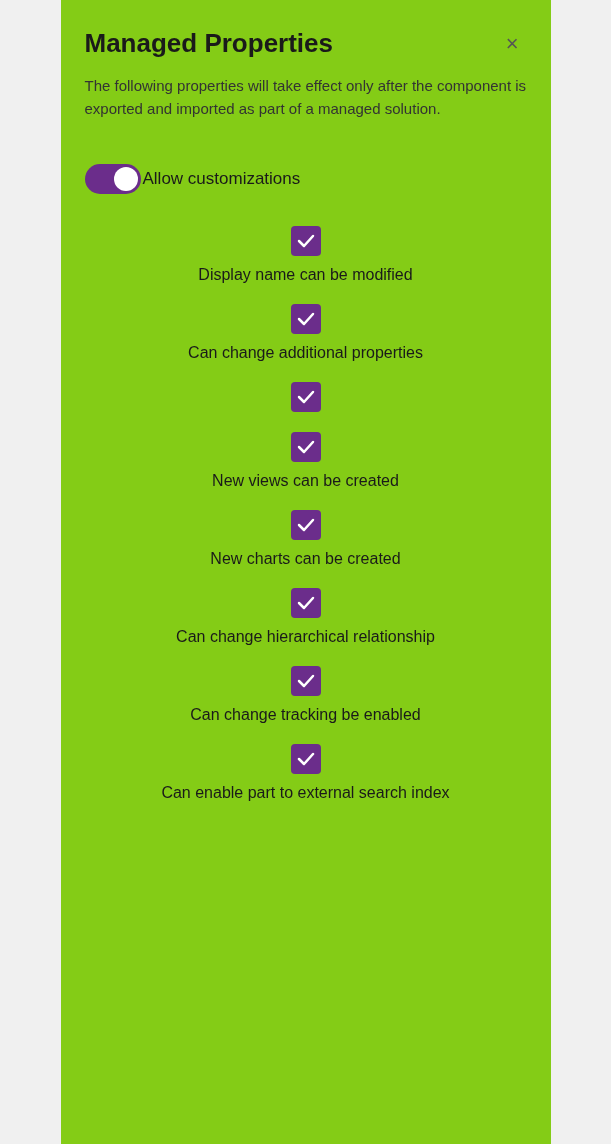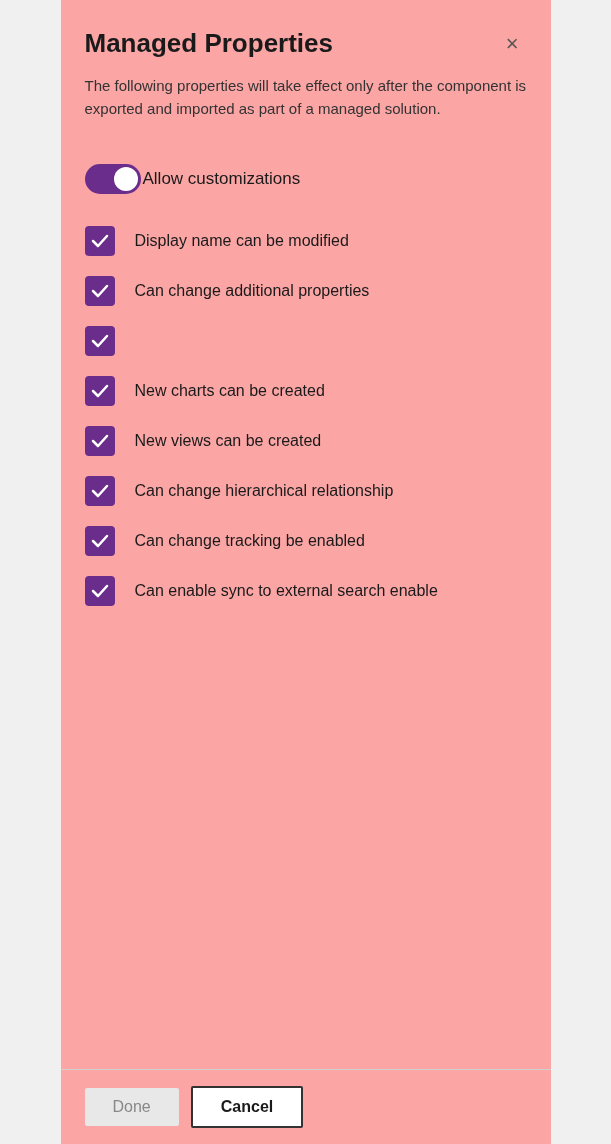--- a/index.html
+++ b/index.html
@@ -13,21 +13,21 @@
       background: #f0f0f0;
       display: flex;
       justify-content: center;
       align-items: center;
       min-height: 100vh;
     }
 
     .dialog {
       width: 490px;
       min-height: 1144px;
-      background: #fca5a5;
+      background: #84cc16;
       display: flex;
       flex-direction: column;
       position: relative;
     }
 
     .dialog-content {
       flex: 1;
       padding: 28px 24px 20px 24px;
     }
 
@@ -110,22 +110,23 @@
 
     .checkbox-list {
       display: flex;
       flex-direction: column;
       gap: 0;
     }
 
     .checkbox-item {
       display: flex;
       align-items: center;
-      gap: 20px;
+      gap: 10px;
       padding: 10px 0;
+      flex-direction: column;
     }
 
     .checkbox-box {
       width: 30px;
       height: 30px;
       background: #6b2d8b;
       border-radius: 4px;
       display: flex;
       align-items: center;
       justify-content: center;
@@ -220,59 +221,55 @@
           </svg>
         </div>
       </div>
 
       <div class="checkbox-item">
         <div class="checkbox-box">
           <svg viewBox="0 0 18 18" fill="none">
             <polyline points="2,9 7,14 16,4" stroke="white" stroke-width="2.5" stroke-linecap="round" stroke-linejoin="round"></polyline>
           </svg>
         </div>
+        <span class="checkbox-text">New views can be created</span>
+      </div>
+
+      <div class="checkbox-item">
+        <div class="checkbox-box">
+          <svg viewBox="0 0 18 18" fill="none">
+            <polyline points="2,9 7,14 16,4" stroke="white" stroke-width="2.5" stroke-linecap="round" stroke-linejoin="round"></polyline>
+          </svg>
+        </div>
         <span class="checkbox-text">New charts can be created</span>
       </div>
 
       <div class="checkbox-item">
         <div class="checkbox-box">
           <svg viewBox="0 0 18 18" fill="none">
             <polyline points="2,9 7,14 16,4" stroke="white" stroke-width="2.5" stroke-linecap="round" stroke-linejoin="round"></polyline>
           </svg>
         </div>
-        <span class="checkbox-text">New views can be created</span>
-      </div>
-
-      <div class="checkbox-item">
-        <div class="checkbox-box">
-          <svg viewBox="0 0 18 18" fill="none">
-            <polyline points="2,9 7,14 16,4" stroke="white" stroke-width="2.5" stroke-linecap="round" stroke-linejoin="round"></polyline>
-          </svg>
-        </div>
         <span class="checkbox-text">Can change hierarchical relationship</span>
       </div>
 
       <div class="checkbox-item">
         <div class="checkbox-box">
           <svg viewBox="0 0 18 18" fill="none">
             <polyline points="2,9 7,14 16,4" stroke="white" stroke-width="2.5" stroke-linecap="round" stroke-linejoin="round"></polyline>
           </svg>
         </div>
         <span class="checkbox-text">Can change tracking be enabled</span>
       </div>
 
       <div class="checkbox-item">
         <div class="checkbox-box">
           <svg viewBox="0 0 18 18" fill="none">
             <polyline points="2,9 7,14 16,4" stroke="white" stroke-width="2.5" stroke-linecap="round" stroke-linejoin="round"></polyline>
           </svg>
         </div>
-        <span class="checkbox-text">Can enable sync to external search enable</span>
+        <span class="checkbox-text">Can enable part to external search index</span>
       </div>
 
     </div>
   </div>
 
-  <div class="dialog-footer">
-    <button class="btn-done">Done</button>
-    <button class="btn-cancel">Cancel</button>
-  </div>
 </div>
 
 </body></html>

